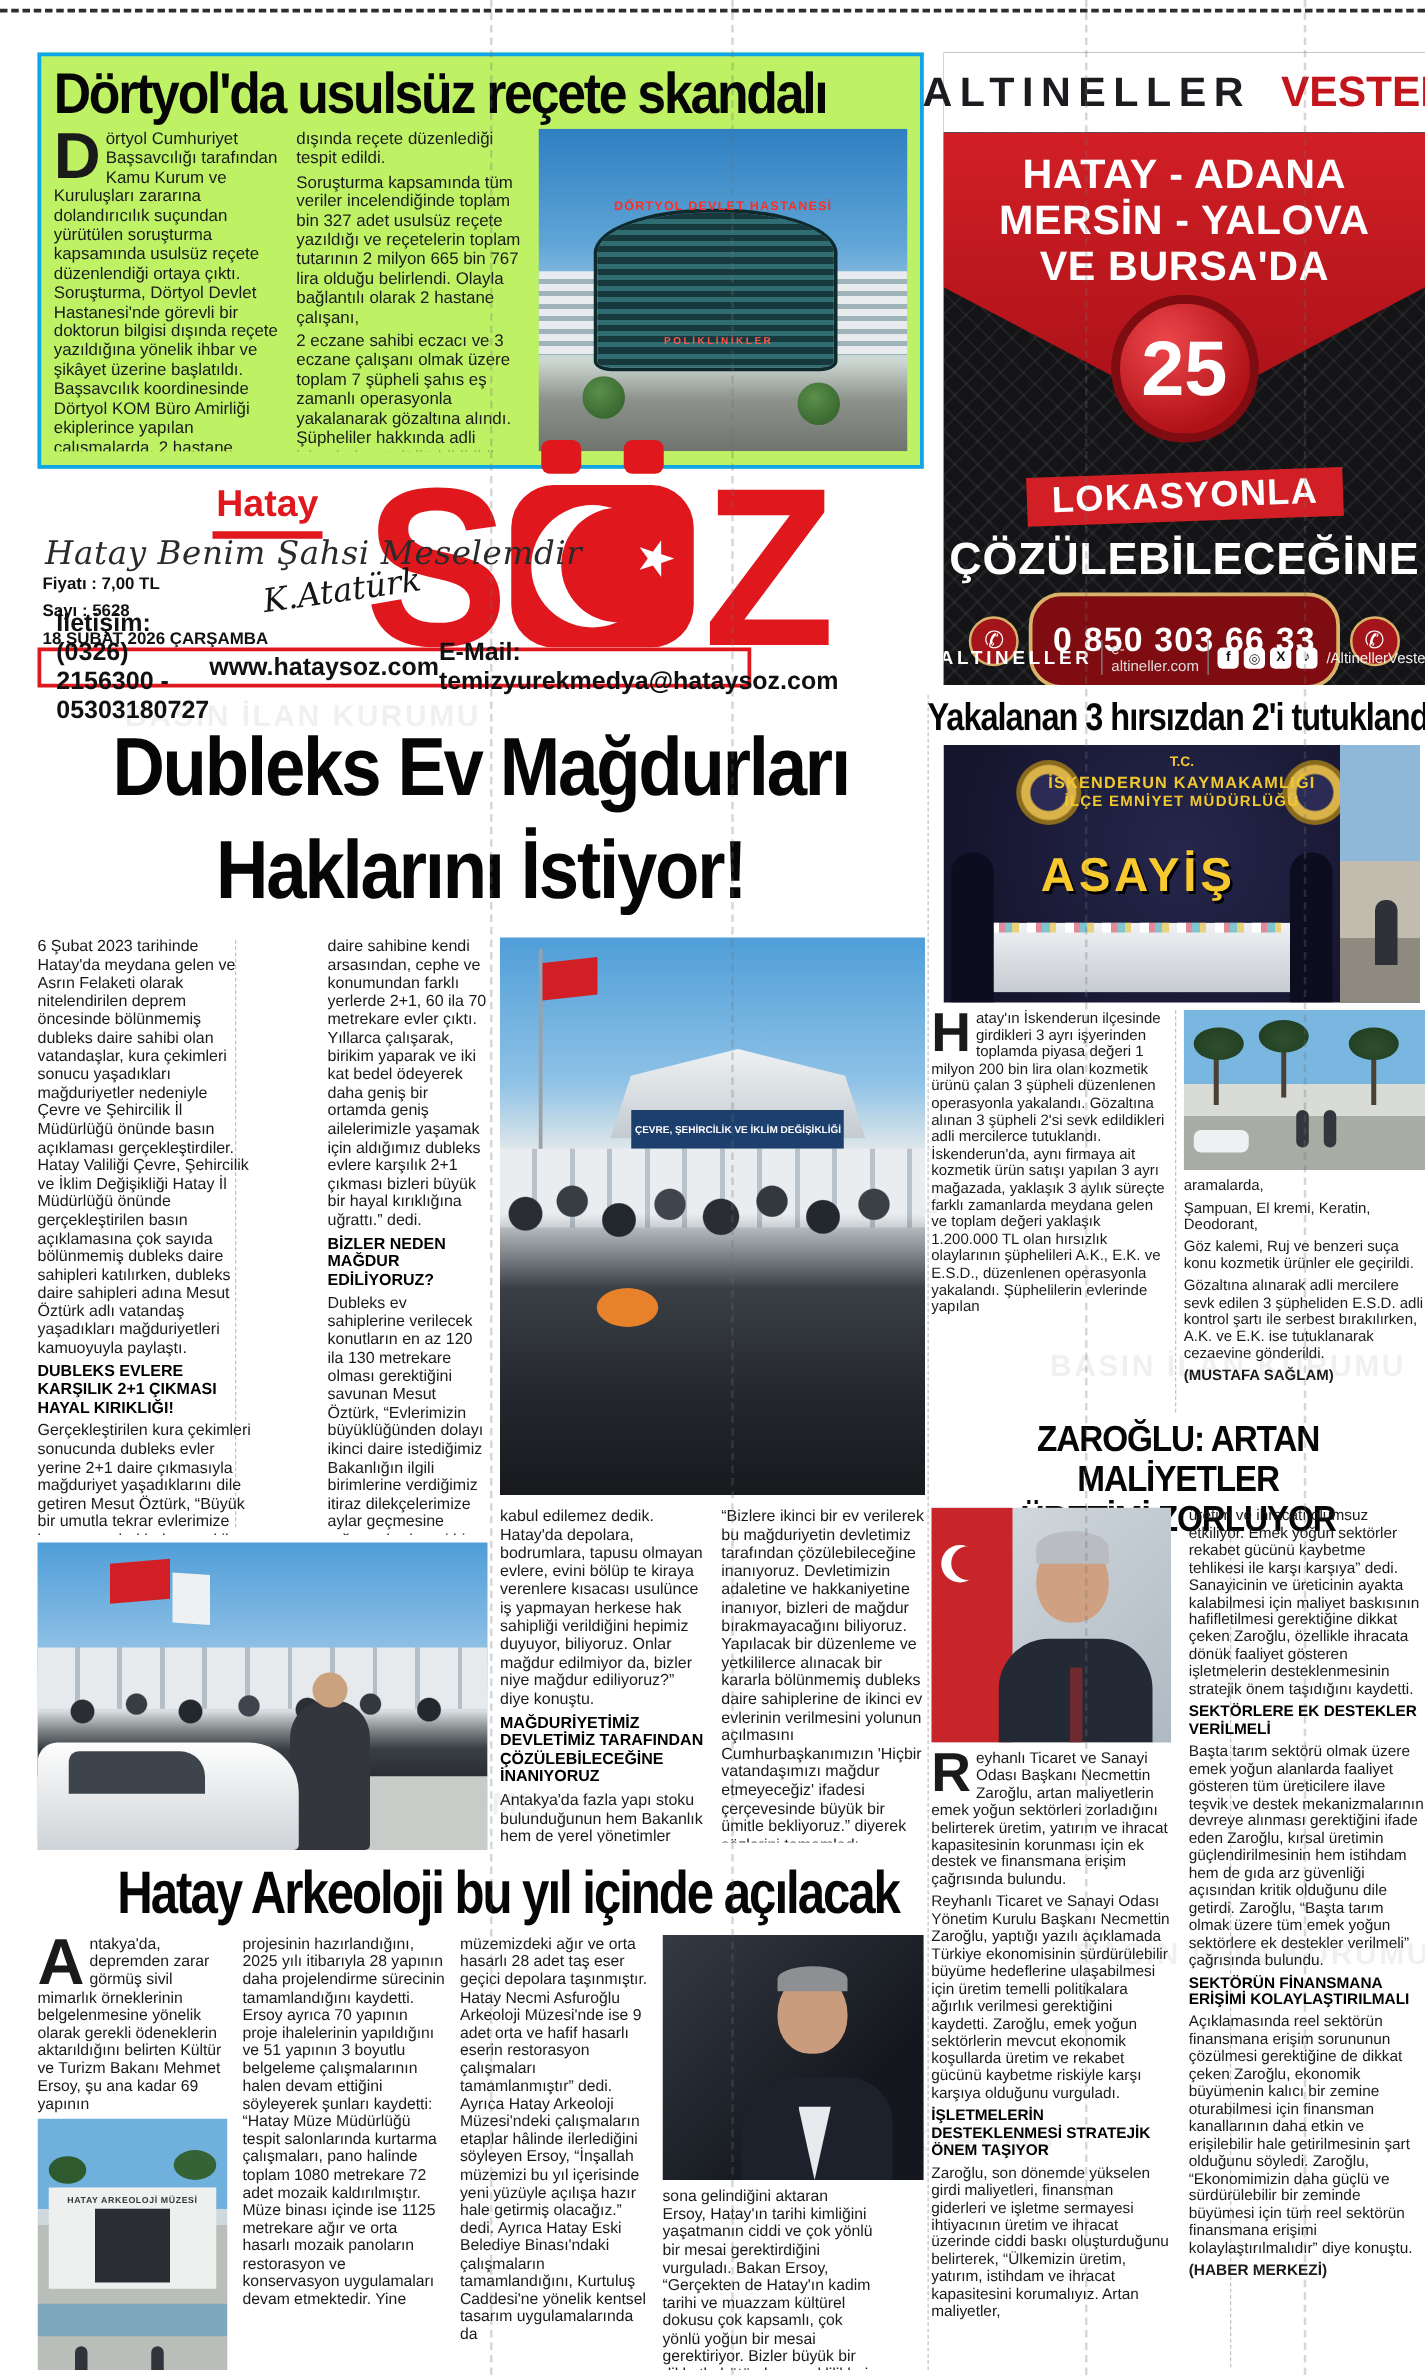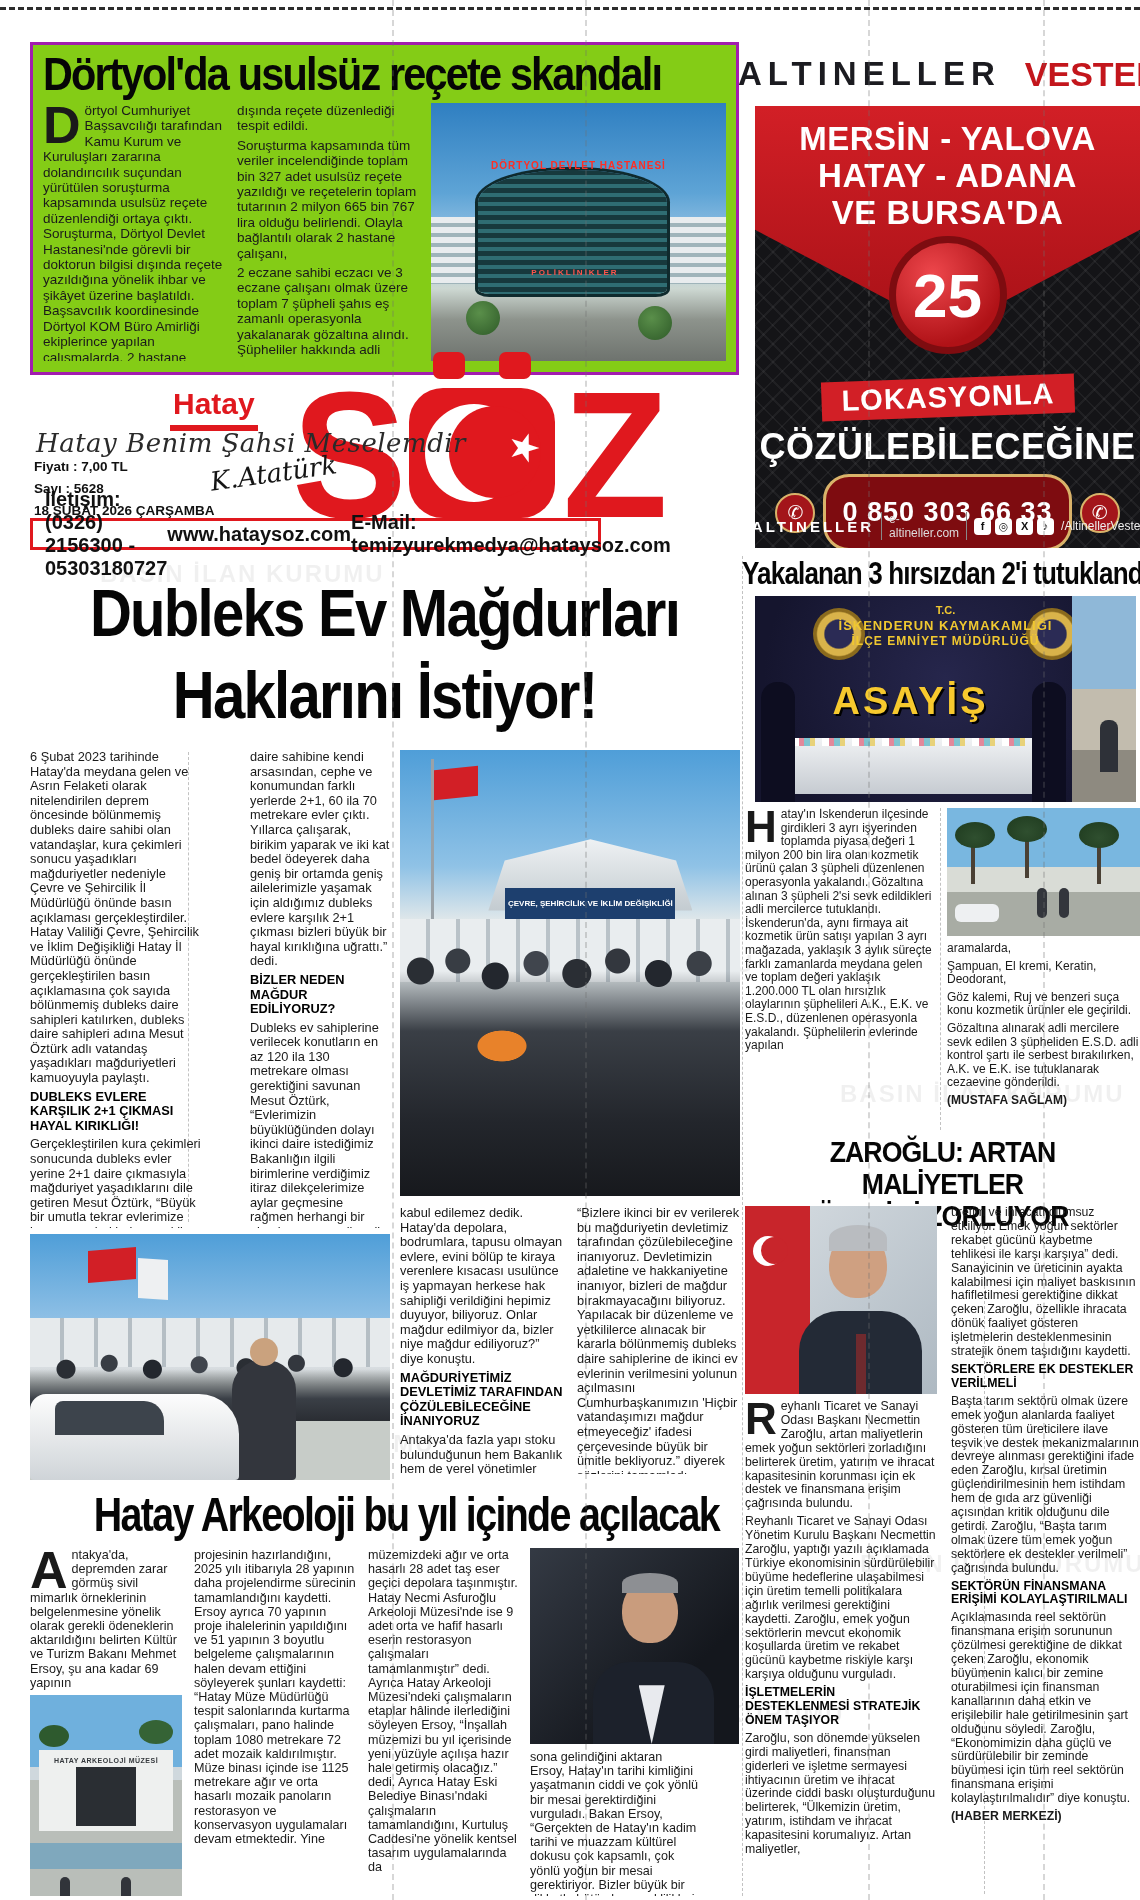--- a/index.html
+++ b/index.html
@@ -11,21 +11,21 @@
   .body-txt{color:#1a1a1a;}
   .sub-head{font-weight:bold;color:#000;}
   .byline{font-weight:bold;}
   .dcap{float:left;font-weight:bold;font-size:52px;line-height:40px;padding:2px 4px 0 0;}
   .dcap.sm{font-size:44px;line-height:34px;}
   
   .cropline{position:absolute;top:7px;left:0;width:1140px;border-top:3px dashed #2e2e2e;}
   .fold{position:absolute;top:0;bottom:0;width:0;border-left:2px dashed rgba(110,110,110,.28);pointer-events:none;z-index:40;}
   .wm{position:absolute;font-weight:bold;font-size:24px;letter-spacing:2px;color:#000;opacity:.055;white-space:nowrap;z-index:1;}
   
-  .topbox{left:30px;top:42px;width:709px;height:333px;border:3px solid #a21caf;box-sizing:border-box;padding:4px 10px;background:#84cc16;z-index:2;}
+  .topbox{left:30px;top:42px;width:709px;height:333px;border:3px solid #0ea5e9;box-sizing:border-box;padding:4px 10px;background:#bef264;z-index:2;}
   .tb-head{font-size:46px;font-weight:bold;letter-spacing:-2px;line-height:50px;white-space:nowrap;transform:scaleX(.9);transform-origin:left center;color:#060606;}
   .tb-body{display:flex;gap:10px;margin-top:4px;height:258px;overflow:hidden;}
   .tb-c{width:184px;flex:none;font-size:13.5px;line-height:15.4px;overflow:hidden;}
   
   .m-hatay{left:170px;top:384px;color:#e0181e;font-size:30px;font-weight:bold;line-height:40px;border-bottom:6px solid #e0181e;padding:0 3px 1px 3px;z-index:3;}
   .m-slogan{left:36px;top:428px;font-family:"DejaVu Serif","Liberation Serif",serif;font-style:italic;font-size:26px;color:#2a2a2a;letter-spacing:.5px;z-index:3;}
   .m-sign{left:210px;top:458px;font-family:"DejaVu Serif","Liberation Serif",serif;font-style:italic;font-size:26px;color:#151515;transform:rotate(-8deg);z-index:3;}
   .m-info{left:34px;top:456px;font-size:13.5px;font-weight:bold;line-height:22px;z-index:3;}
   .soz{left:292px;top:346px;width:450px;height:172px;z-index:2;display:flex;align-items:flex-end;}
   .soz-letter{font-weight:bold;font-size:172px;line-height:128px;color:#e0181e;letter-spacing:-6px;transform:scaleY(1.05);}
@@ -77,21 +77,21 @@
   
   .pol-cols{left:745px;top:808px;width:395px;height:326px;display:flex;gap:12px;overflow:hidden;z-index:2;}
   .pol-c{font-size:12px;line-height:13.6px;overflow:hidden;}
   .pol-c1{width:190px;flex:none;}
   .pol-c2{flex:1;}
   .zg-cols{left:745px;top:1206px;width:395px;height:692px;display:flex;gap:14px;overflow:hidden;z-index:2;}
   .zg-c{font-size:12.3px;line-height:13.9px;overflow:hidden;}
   .zg-c1{width:192px;flex:none;}
   .zg-c2{flex:1;}
   .dx-left{left:30px;top:750px;width:360px;z-index:2;}
-  .dx-left-cols{display:flex;gap:0;height:478px;overflow:hidden;}
+  .dx-left-cols{display:flex;gap:12px;height:478px;overflow:hidden;}
   .dx-c{font-size:12.8px;line-height:14.6px;overflow:hidden;}
   .dx-c1{width:172px;flex:none;}
   .dx-c2{flex:1;margin-left:48px;}
   .dx-right{left:400px;top:750px;width:340px;z-index:2;}
   .dx-right-cols{display:flex;gap:14px;height:268px;overflow:hidden;margin-top:10px;}
   .dx-c3,.dx-c4{width:163px;flex:none;}
   .ak-cols{left:30px;top:1548px;width:709px;height:348px;display:flex;gap:12px;z-index:2;}
   .ak-c{font-size:12.6px;line-height:14.2px;overflow:hidden;}
   .ak-c1{width:152px;flex:none;}
   .ak-c2{width:162px;flex:none;}
@@ -269,22 +269,22 @@
   </div>
 
   <div class="abs advert">
     <div class="ad-head">
       <span class="ad-brand">ALTINELLER</span>
       <span class="ad-vsep"></span>
       <span class="ad-brand2">VESTEL</span>
     </div>
     <div class="ad-body">
       <div class="ad-ribbon">
+        <div class="ad-l">HATAY - ADANA</div>
         <div class="ad-l">MERSİN - YALOVA</div>
-        <div class="ad-l">HATAY - ADANA</div>
         <div class="ad-l">VE BURSA'DA</div>
       </div>
       <div class="ad-circle">25</div>
       <div class="ad-banner">LOKASYONLA</div>
       <div class="ad-service">ÇÖZÜLEBİLECEĞİNE</div>
       <div class="ad-phone-row">
         <span class="ad-ic">✆</span>
         <span class="ad-pill">0 850 303 66 33</span>
         <span class="ad-ic">✆</span>
       </div>

